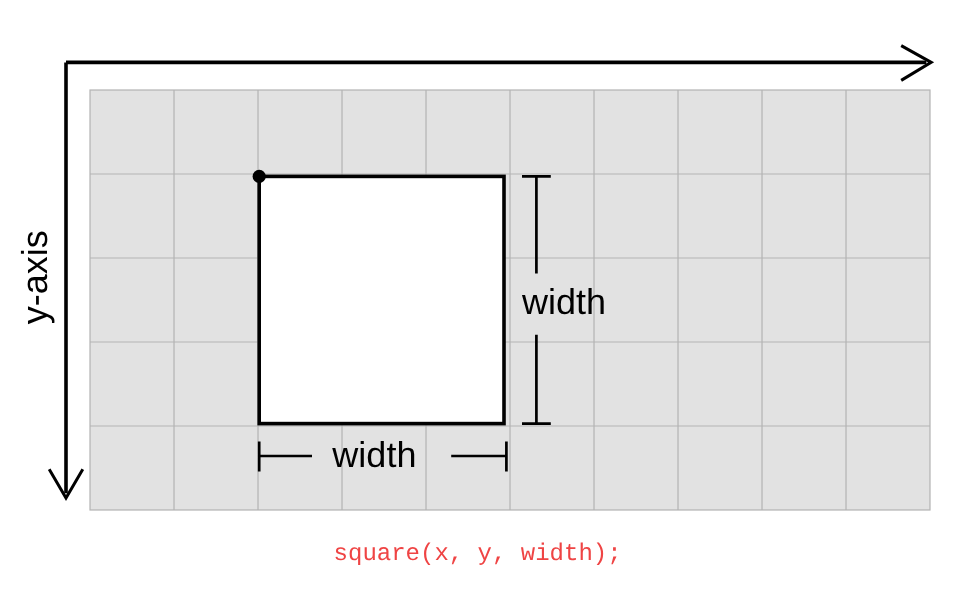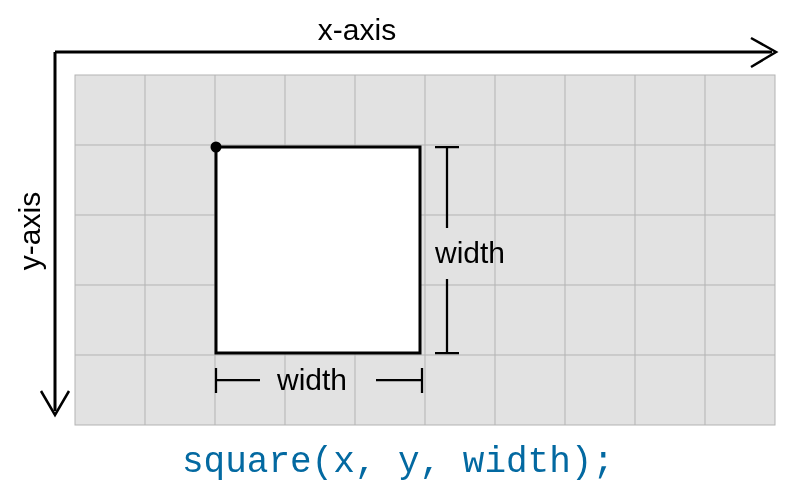--- a/index.html
+++ b/index.html
@@ -29,24 +29,24 @@
     white-space: nowrap;
     color: #000000;
   }
   .label.rot {
     transform: translate(-50%, -50%) rotate(-90deg);
   }
   .caption {
     position: absolute;
     transform: translate(-50%, -50%);
     font-family: "Liberation Mono", "DejaVu Sans Mono", monospace;
-    font-size: 36px;
+    font-size: 20px;
     line-height: 1;
     white-space: nowrap;
-    color: #0369a1;
+    color: #ef4444;
   }
 </style>
 </head>
 <body>
 
 <div class="figure">
 
   <svg width="800" height="500" viewBox="0 0 800 500">
     <defs>
       <filter id="soft-blur" x="-20%" y="-200%" width="140%" height="500%">
@@ -66,21 +66,20 @@
 
     <rect x="216" y="147" width="204" height="206" fill="#ffffff" stroke="#000000" stroke-width="3"></rect>
 
     <circle cx="216" cy="147" r="5.5" fill="#000000"></circle>
 
     <path d="M435 147H459M447 147V228M447 279V353M435 353H459" stroke="#000" stroke-width="2.25" fill="none"></path>
 
     <path d="M216 368V393M216 380H260M376 380H422M422 368V393" stroke="#000" stroke-width="2.25" fill="none"></path>
   </svg>
 
-  <div class="label" style="left:357px; top:30px;">x-axis</div>
 
   <div class="label rot" style="left:30px; top:231px;">y-axis</div>
 
 
   <div class="label" style="left:470px; top:253px;">width</div>
 
   <div class="label" style="left:312px; top:380px;">width</div>
 
   <div class="caption" style="left:398px; top:463px;">square(x, y, width);</div>
 

